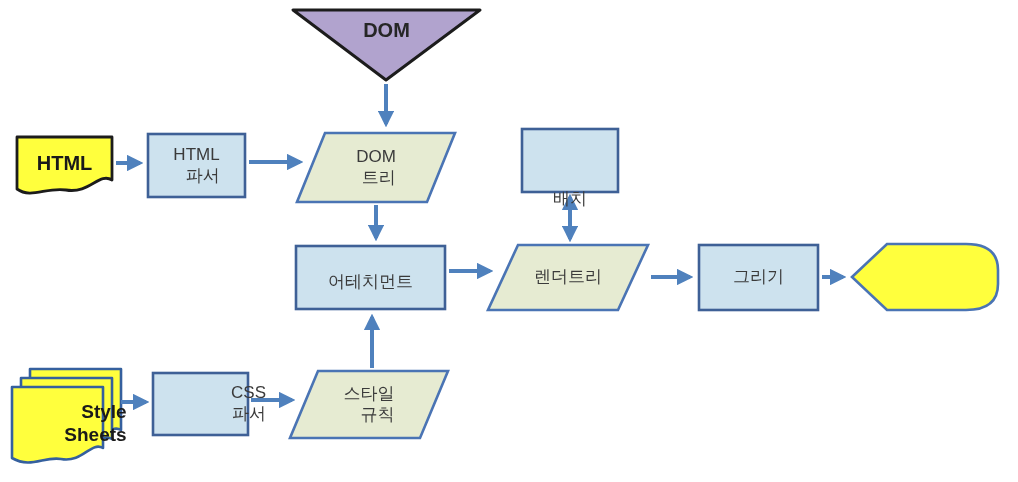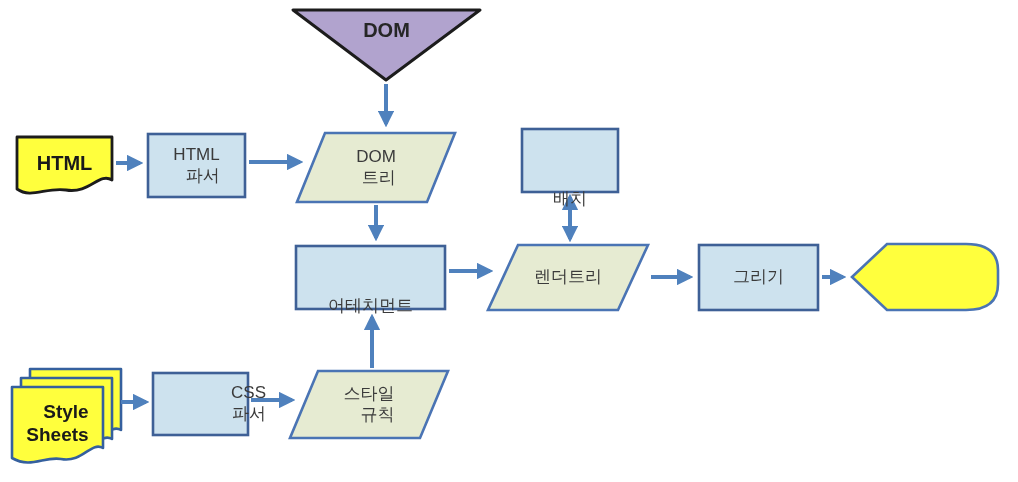--- a/index.html
+++ b/index.html
@@ -75,28 +75,28 @@
   <div class="lbl en" style="left:17px;top:140px;width:95px;height:46px;">HTML</div>
 
   <div class="lbl" style="left:148px;top:134px;width:97px;height:63px;">HTML
 파서</div>
 
   <div class="lbl" style="left:311px;top:133px;width:130px;height:69px;">DOM
 트리</div>
 
   <div class="lbl" style="left:522px;top:129px;width:96px;height:63px;margin-top:39px;">배치</div>
 
-  <div class="lbl" style="left:296px;top:246px;width:149px;height:73px;margin-top:24px;">어테치먼트</div>
+  <div class="lbl" style="left:296px;top:246px;width:149px;height:73px;">어테치먼트</div>
 
   <div class="lbl" style="left:503px;top:245px;width:130px;height:65px;">렌더트리</div>
 
   <div class="lbl" style="left:699px;top:245px;width:119px;height:65px;">그리기</div>
 
 
-  <div class="lbl en" style="left:12px;top:389px;width:91px;height:68px;font-size:19px;">Style
+  <div class="lbl en" style="left:12px;top:389px;width:91px;height:68px;font-size:19px;padding-left:38px;">Style
 Sheets</div>
 
   <div class="lbl" style="left:153px;top:373px;width:95px;height:62px;margin-left:48px;">CSS
 파서</div>
 
   <div class="lbl" style="left:304px;top:371px;width:130px;height:67px;">스타일
 규칙</div>
 
 </div>
 

